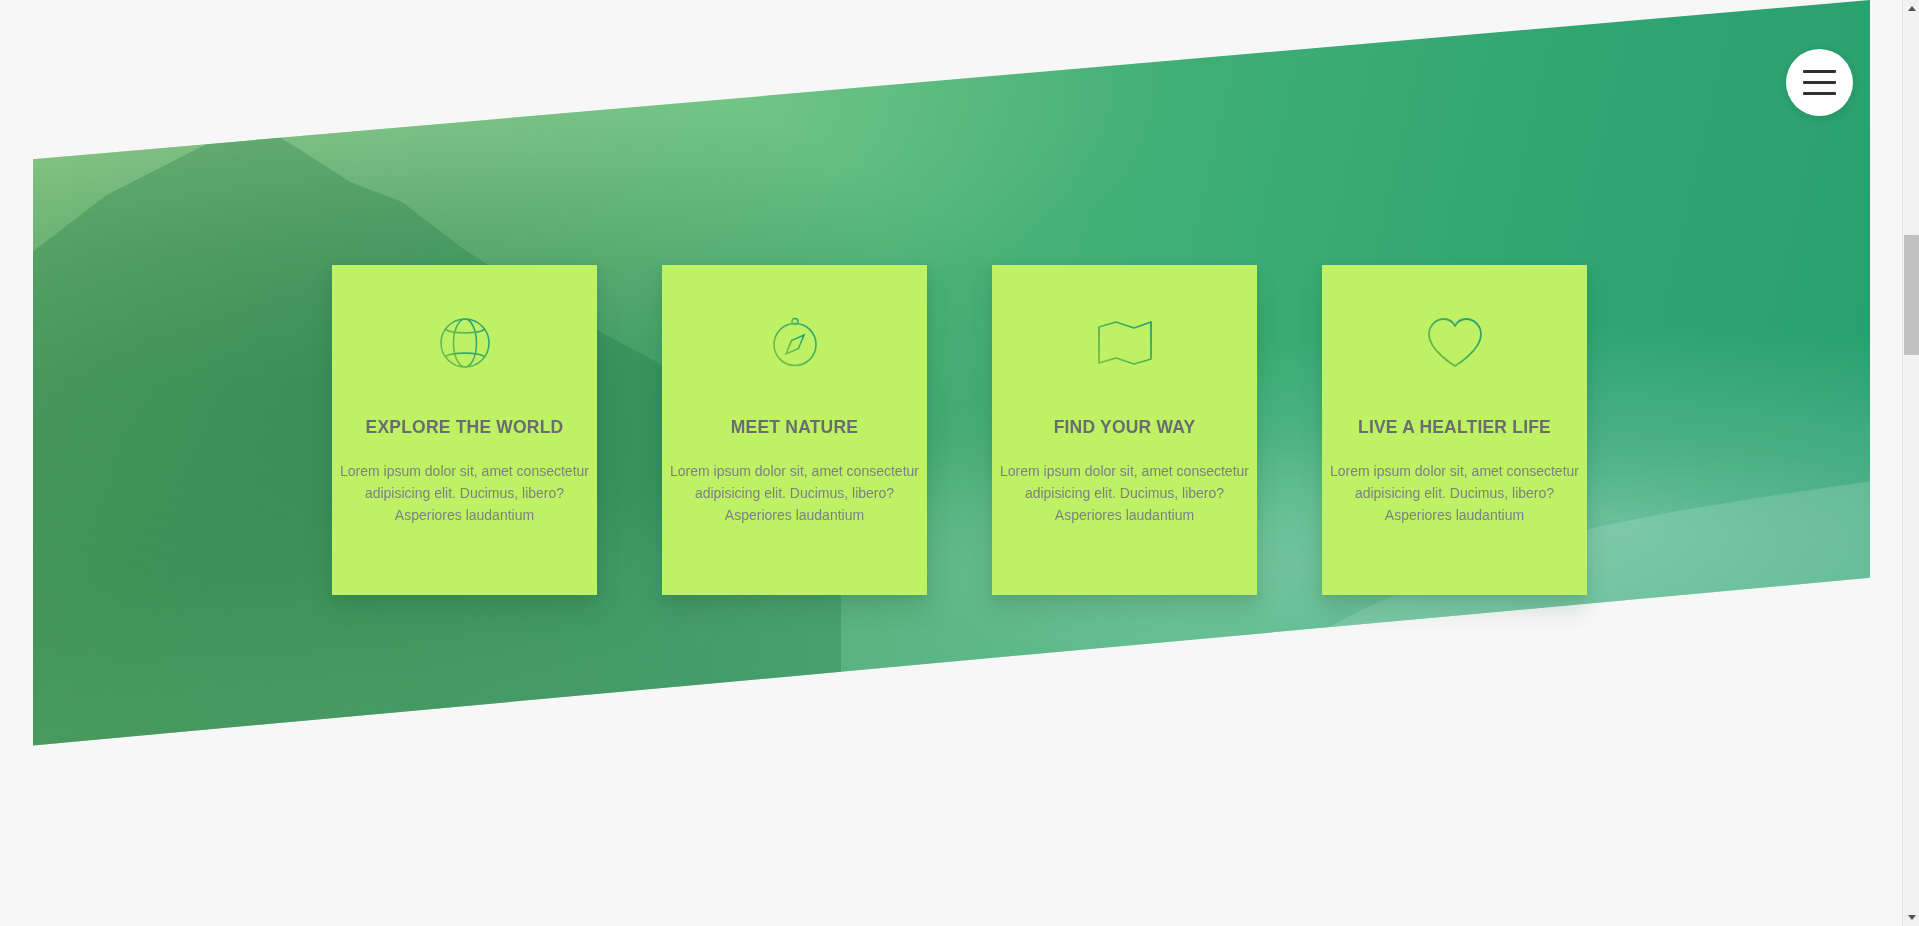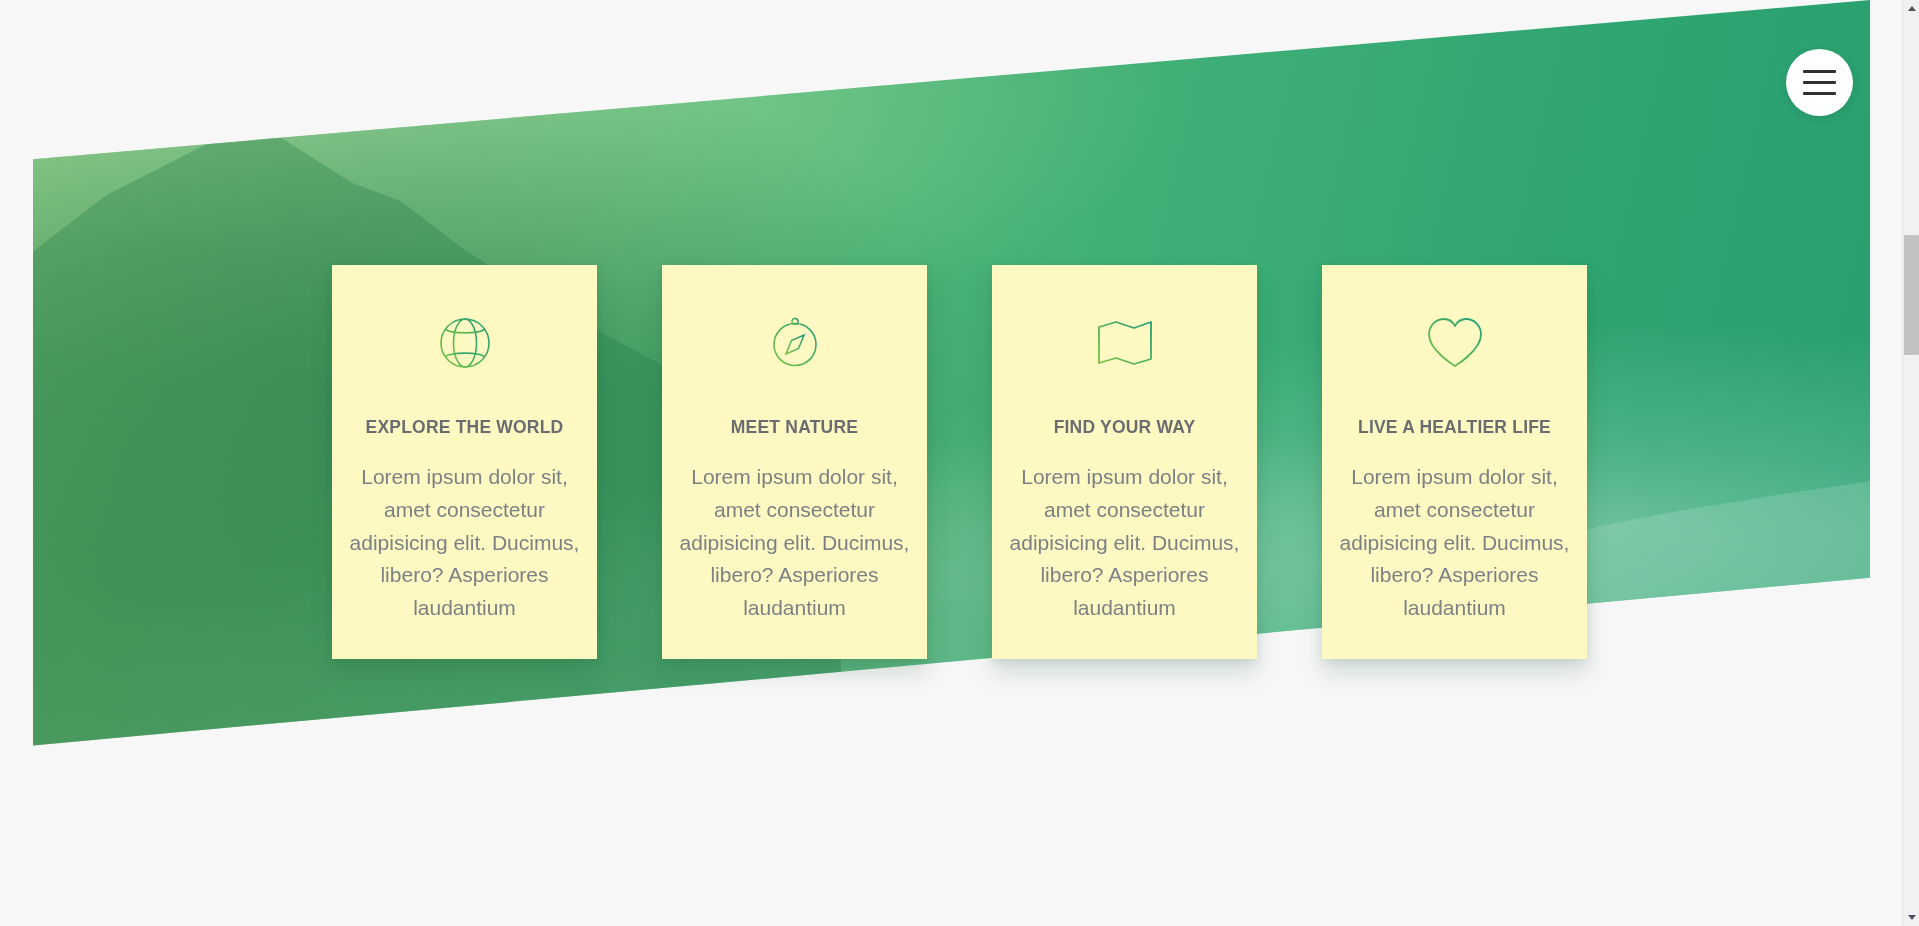--- a/index.html
+++ b/index.html
@@ -84,35 +84,35 @@
   }
   .nav-btn span{ display:block; width:33px; height:3px; background:#2e3033; border-radius:1px; }
 
   
   .cards{
     position:absolute; left:0; top:265px; width:1919px;
     display:flex; justify-content:center; gap:65px; z-index:20;
   }
   .card{
     width:265px; min-height:330px;
-    background:#fef9c3;
+    background:#bef264;
     padding:40px 6px 34px;
     text-align:center;
     box-shadow:0 14px 22px rgba(28,84,50,.16), 0 3px 8px rgba(28,84,50,.10);
     display:flex; flex-direction:column; align-items:center;
   }
   .card-icon{ width:64px; height:64px; display:block; margin:6px auto 0; }
   .card-title{
     margin-top:42px;
     font-size:17.5px; font-weight:bold; letter-spacing:.2px;
     color:#6a6d70; text-transform:uppercase; line-height:1.2;
   }
   .card-text{
     margin-top:23px;
-    font-size:21px; line-height:1.56; color:#7c8184;
+    font-size:14px; line-height:1.56; color:#7c8184;
   }
 
   
   .sb{ position:absolute; right:0; top:0; width:17px; height:926px; background:#f1f1f1; border-left:1px solid #e4e4e4; z-index:40; }
   .sb-arrow{ position:absolute; left:0; width:17px; height:17px; display:flex; align-items:center; justify-content:center; }
   .sb-arrow.up{ top:0; } .sb-arrow.down{ bottom:0; }
   .sb-arrow i{ display:block; width:0; height:0; border-left:4px solid transparent; border-right:4px solid transparent; }
   .sb-arrow.up i{ border-bottom:5px solid #50535a; }
   .sb-arrow.down i{ border-top:5px solid #50535a; }
   .sb-thumb{ position:absolute; left:1px; top:235px; width:15px; height:120px; background:#c1c1c1; border-radius:1px; cursor:pointer; }

